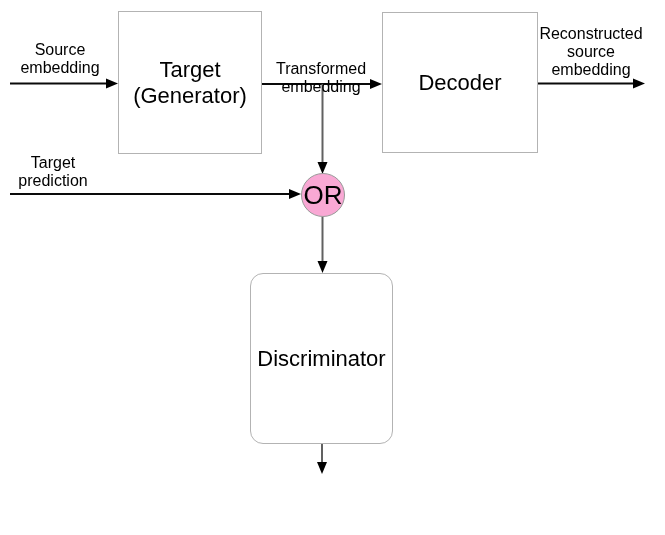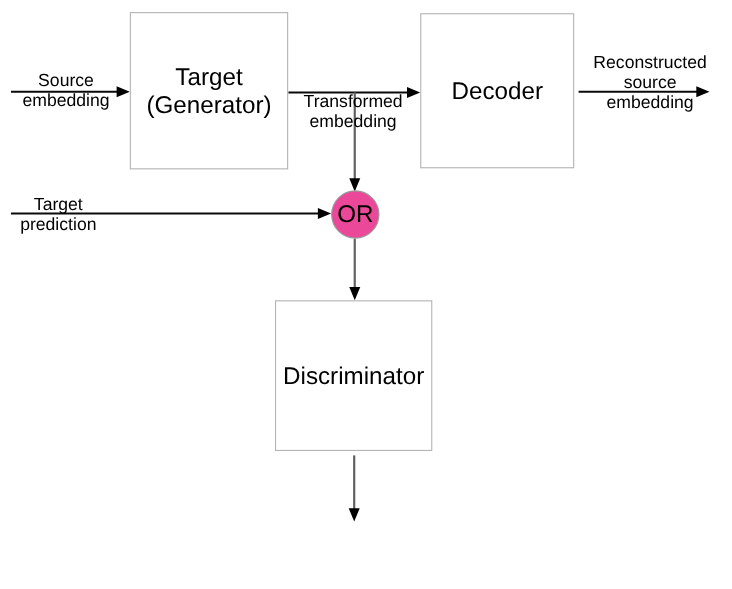--- a/index.html
+++ b/index.html
@@ -8,31 +8,31 @@
     font-family:"Liberation Sans",sans-serif;color:#000;overflow:hidden;
   }
   .wires{position:absolute;left:0;top:0;width:665px;height:535px;}
   .box{
     position:absolute;box-sizing:border-box;background:#ffffff;
     border:1.3px solid #b3b3b3;
     display:flex;align-items:center;justify-content:center;
     text-align:center;font-size:22px;line-height:1.15;white-space:pre-line;
   }
   .box-encoder{left:118px;top:11px;width:144px;height:143px;}
-  .box-decoder{left:382px;top:12px;width:140px;height:141px;text-align:right;}
-  .box-discriminator{left:250px;top:273px;width:143px;height:137px;}
+  .box-decoder{left:382px;top:12px;width:156px;height:141px;text-align:right;}
+  .box-discriminator{left:250px;top:273px;width:143px;height:171px;border-radius:13px;}
   .or-circle{
     position:absolute;box-sizing:border-box;left:301px;top:173px;
     width:44px;height:44px;border:1.3px solid #999999;border-radius:50%;
-    background:#ec4899;display:flex;align-items:center;justify-content:center;
-    font-size:22px;
+    background:#f9a8d4;display:flex;align-items:center;justify-content:center;
+    font-size:26px;
   }
   .lbl{
     position:absolute;font-size:16px;line-height:1.13;text-align:center;
-    white-space:pre-line;transform:translateX(-50%);margin-top:24px;
+    white-space:pre-line;transform:translateX(-50%);
   }
   .lbl-source{left:60px;top:41px;}
   .lbl-transformed{left:321px;top:60px;}
   .lbl-reconstructed{left:591px;top:25px;}
   .lbl-target{left:53px;top:154px;}
   .lbl-adversarial{left:321px;top:482px;}
 </style>
 </head>
 <body>
 

